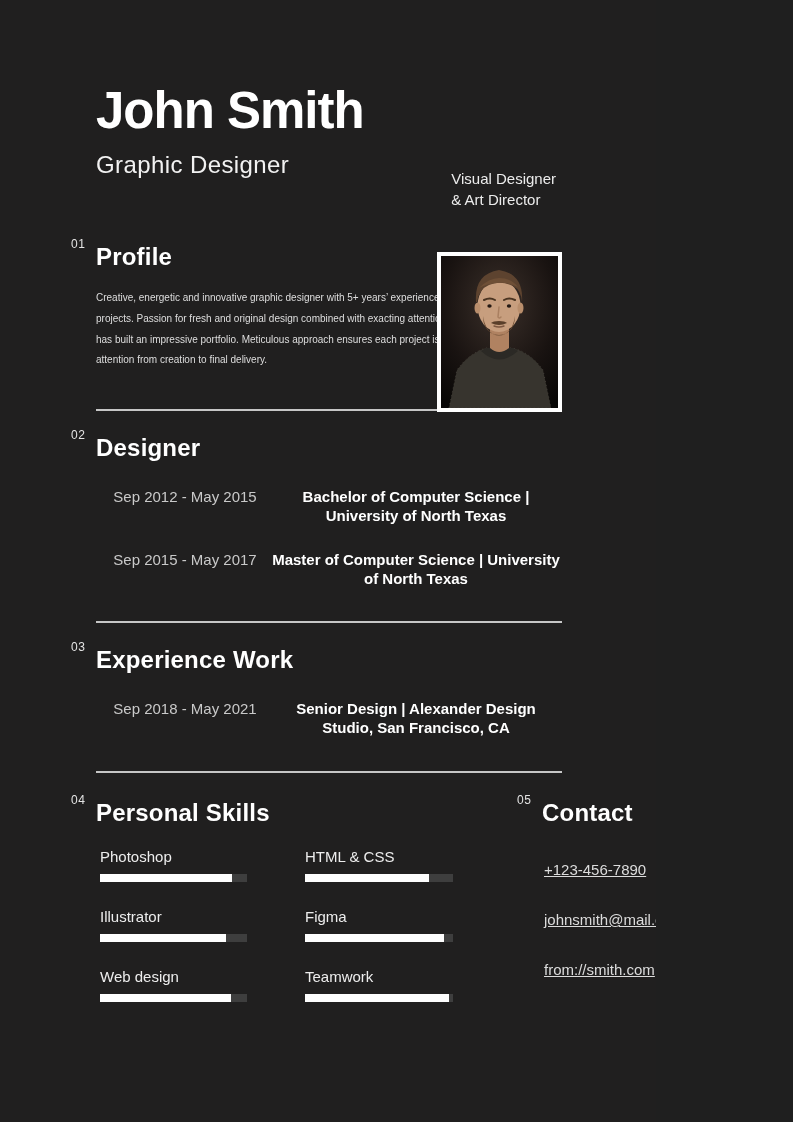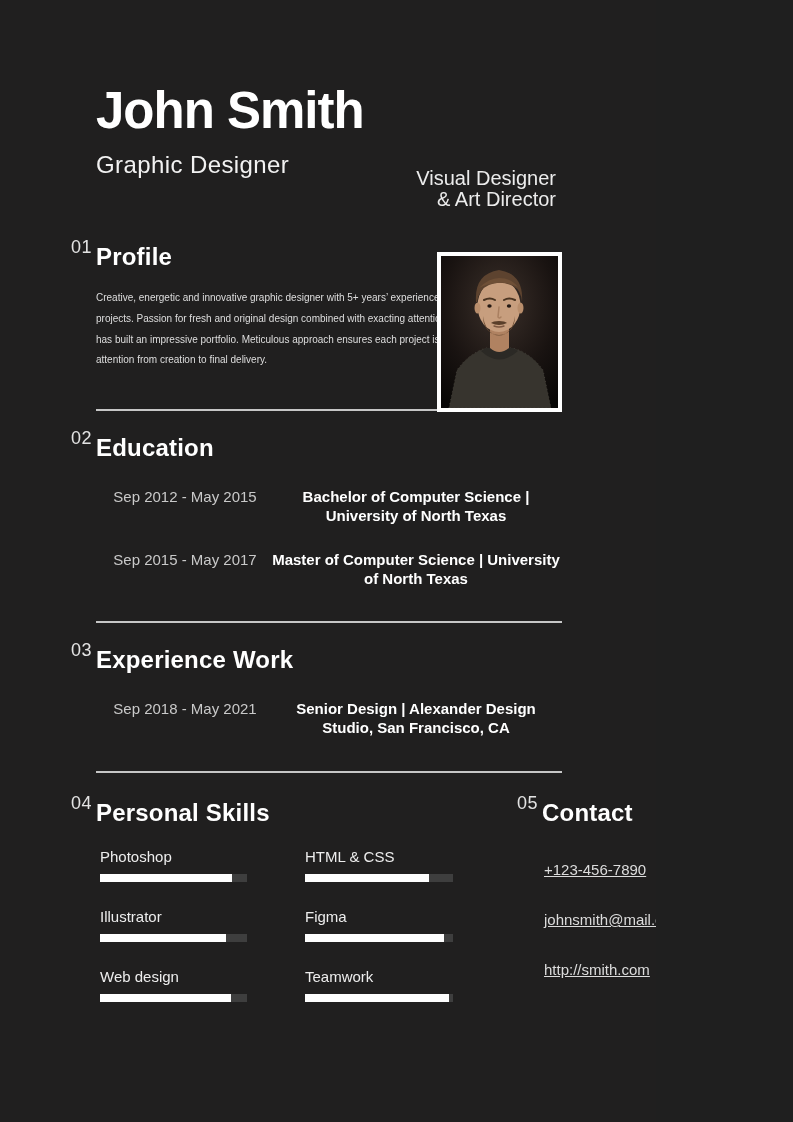--- a/index.html
+++ b/index.html
@@ -18,27 +18,27 @@
   .name{
     margin:0;font-size:51px;line-height:54px;font-weight:700;
     letter-spacing:-1px;color:#ffffff;
   }
   .job-title{
     margin-top:13px;font-size:24px;font-weight:400;
     letter-spacing:.4px;color:#f2f2f2;
   }
   .tagline{
     position:absolute;top:168px;right:100px;
-    text-align:right;font-size:20px;line-height:21px;color:#ececec;
+    font-size:15px;line-height:21px;color:#ececec;
   }
   
   .sec-head{position:relative;margin:0;}
   .sec-num{
     position:absolute;left:-25px;top:-6px;
-    font-size:18px;font-weight:400;color:#e3e3e3;letter-spacing:.5px;
+    font-size:12px;font-weight:400;color:#e3e3e3;letter-spacing:.5px;
   }
   .sec-title{
     margin:0;font-size:24px;line-height:28px;font-weight:700;
     color:#ffffff;letter-spacing:.2px;
   }
   .section-profile{position:relative;margin-top:64px;}
   .profile-text{
     margin:17px 0 0;width:458px;
     font-size:10px;line-height:20.8px;color:#dedede;
   }
@@ -135,21 +135,21 @@
         <path d="M53 70 Q58 72 63 70" stroke="#7c5740" stroke-width="1.4" fill="none" stroke-linecap="round"></path>
       </svg>
     </div>
   </div>
 
   <hr class="divider">
 
   <div class="list-section">
     <div class="sec-head">
       <span class="sec-num">02</span>
-      <h2 class="sec-title">Education</h2>
+      <h2 class="sec-title">Designer</h2>
     </div>
     <div class="entry-row">
       <span class="entry-dates">Sep 2012 - May 2015</span>
       <span class="entry-detail">Bachelor of Computer Science | University of North Texas</span>
     </div>
     <div class="entry-row">
       <span class="entry-dates">Sep 2015 - May 2017</span>
       <span class="entry-detail">Master of Computer Science | University of North Texas</span>
     </div>
   </div>
@@ -217,18 +217,18 @@
     </div>
 
     <div class="contact-col">
       <div class="sec-head">
         <span class="sec-num">05</span>
         <h2 class="sec-title">Contact</h2>
       </div>
       <div class="contact-list">
         <div class="contact-item">+123-456-7890</div>
         <div class="contact-item">johnsmith@mail.com</div>
-        <div class="contact-item">http://smith.com</div>
+        <div class="contact-item">from://smith.com</div>
       </div>
     </div>
 
   </div>
 </div>
 
 </body></html>

